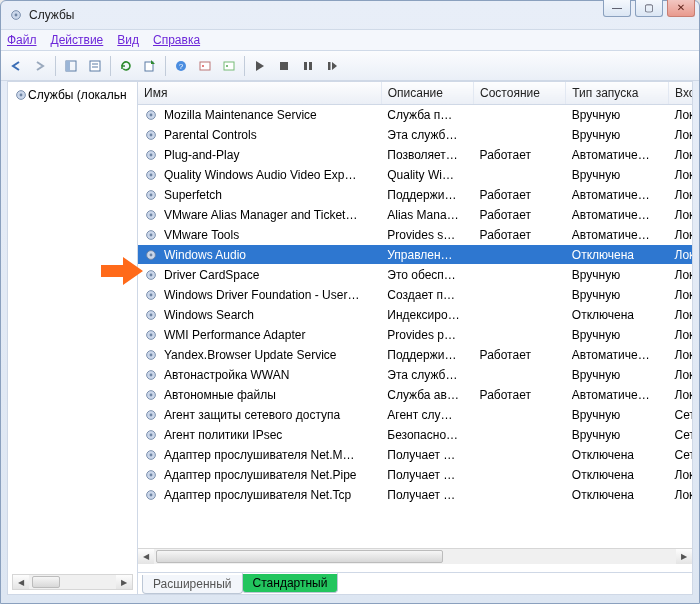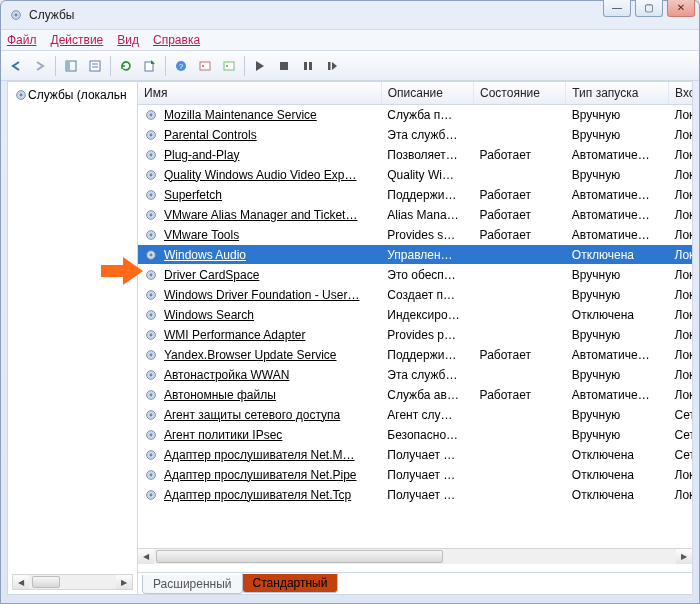--- a/index.html
+++ b/index.html
@@ -65,21 +65,21 @@
     background: #f4f7fc;
     border-top: 1px solid #d0dae8;
     border-bottom: 1px solid #d0dae8;
     display: flex;
     align-items: center;
     padding: 0 6px;
     gap: 14px;
   }
   .menubar span {
     cursor: default;
-    color: #be185d;
+    color: #6d28d9;
   }
   .underline { text-decoration: underline; }
   
   .toolbar {
     height: 30px;
     background: linear-gradient(#fbfcfe,#eaeff7);
     border-bottom: 1px solid #cfd8e6;
     display: flex;
     align-items: center;
     padding: 0 4px;
@@ -180,21 +180,21 @@
     overflow: hidden;
     text-overflow: ellipsis;
     border-bottom: 1px solid transparent;
     vertical-align: middle;
     height: 20px;
   }
   tbody tr.selected td {
     background: #2e77d0;
     color: #fff;
   }
-  .namecell { display:flex; align-items:flex-start; gap:6px;text-decoration:underline; }
+  .namecell { display:flex; align-items:flex-start; gap:6px; }
   .svcico {
     width:14px; height:14px;
     display:inline-flex; align-items:center; justify-content:center;
     flex-shrink:0;
   }
   .hscroll {
     height: 16px;
     background: #f0f0f0;
     border-top: 1px solid #d6d6d6;
     display: flex;
@@ -225,21 +225,21 @@
     border-top: none;
     border-radius: 0 0 4px 4px;
     padding: 2px 10px;
     margin-right: -1px;
     background: #f3f6fb;
     font-size: 12px;
     cursor: default;
     color: #555;
   }
   .tab.active {
-    background: #c2410c;
+    background: #22c55e;
     color: #000;
     position: relative;
     top: -1px;
     border-top: 1px solid #fff;
   }
   
   .pointer {
     position: absolute;
     left: 100px;
     top: 254px;

